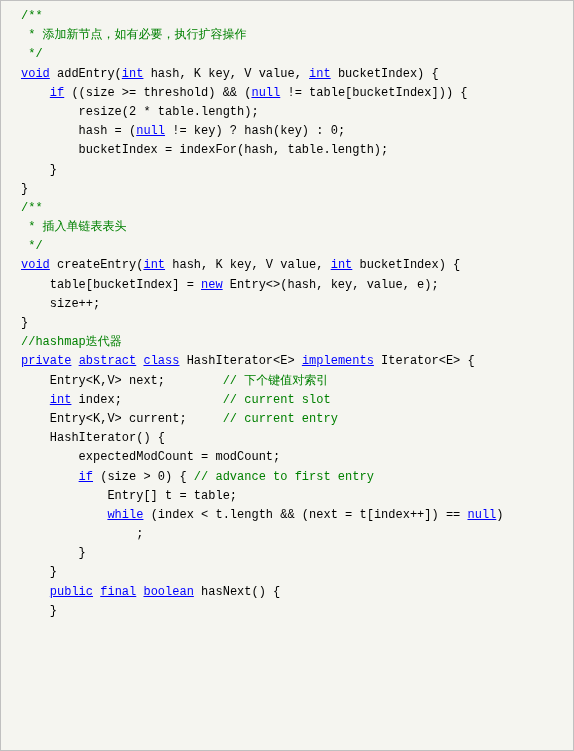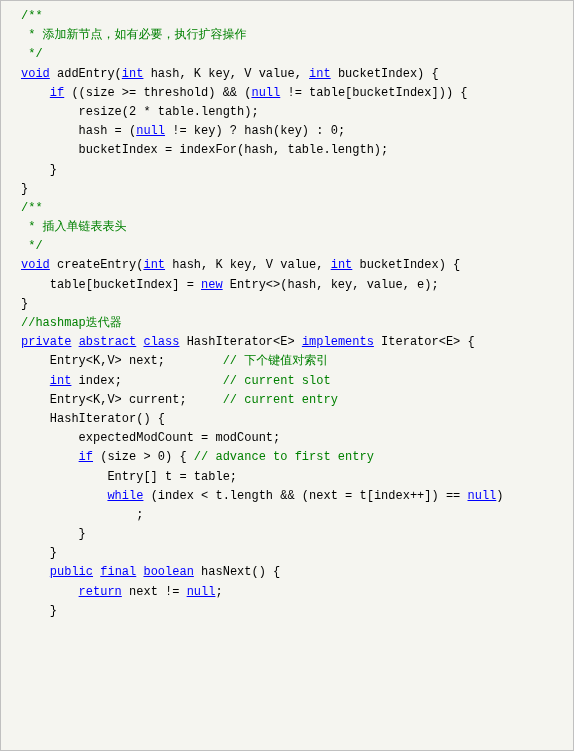--- a/index.html
+++ b/index.html
@@ -40,33 +40,33 @@
 <div class="code-line"><span>        bucketIndex = indexFor(hash, table.length);</span></div>
 <div class="code-line"><span>    }</span></div>
 <div class="code-line"><span></span></div>
 <div class="code-line"><span>}</span></div>
 <div class="code-line"><span></span></div>
 <div class="code-line"><span class="comment">/**</span></div>
 <div class="code-line"><span class="comment"> * 插入单链表表头</span></div>
 <div class="code-line"><span class="comment"> */</span></div>
 <div class="code-line"><span class="keyword">void</span><span> createEntry(</span><span class="keyword">int</span><span> hash, K key, V value, </span><span class="keyword">int</span><span> bucketIndex) {</span></div>
 <div class="code-line"><span>    table[bucketIndex] = </span><span class="keyword">new</span><span> Entry&lt;&gt;(hash, key, value, e);</span></div>
+<div class="code-line"><span>    size++;</span></div>
 <div class="code-line"><span>}</span></div>
 <div class="code-line"><span></span></div>
 <div class="code-line"><span class="comment">//hashmap迭代器</span></div>
 <div class="code-line"><span class="keyword">private</span><span> </span><span class="keyword">abstract</span><span> </span><span class="keyword">class</span><span> HashIterator&lt;E&gt; </span><span class="keyword">implements</span><span> Iterator&lt;E&gt; {</span></div>
 <div class="code-line"><span>    Entry&lt;K,V&gt; next;        </span><span class="comment">// 下个键值对索引</span></div>
 <div class="code-line"><span>    </span><span class="keyword">int</span><span> index;              </span><span class="comment">// current slot</span></div>
 <div class="code-line"><span>    Entry&lt;K,V&gt; current;     </span><span class="comment">// current entry</span></div>
 <div class="code-line"><span></span></div>
 <div class="code-line"><span>    HashIterator() {</span></div>
 <div class="code-line"><span>        expectedModCount = modCount;</span></div>
 <div class="code-line"><span>        </span><span class="keyword">if</span><span> (size &gt; </span><span>0</span><span>) { </span><span class="comment">// advance to first entry</span></div>
 <div class="code-line"><span>            Entry[] t = table;</span></div>
 <div class="code-line"><span>            </span><span class="keyword">while</span><span> (index &lt; t.length &amp;&amp; (next = t[index++]) == </span><span class="keyword">null</span><span>)</span></div>
 <div class="code-line"><span>                ;</span></div>
 <div class="code-line"><span>        }</span></div>
 <div class="code-line"><span>    }</span></div>
 <div class="code-line"><span></span></div>
 <div class="code-line"><span>    </span><span class="keyword">public</span><span> </span><span class="keyword">final</span><span> </span><span class="keyword">boolean</span><span> hasNext() {</span></div>
-<div class="code-line"><span>        </span><span class="keyword">return</span><span> next != </span><span class="keyword">null</span><span>;</span></div>
 <div class="code-line"><span>    }</span></div>
 </div>
 
 </body></html>

